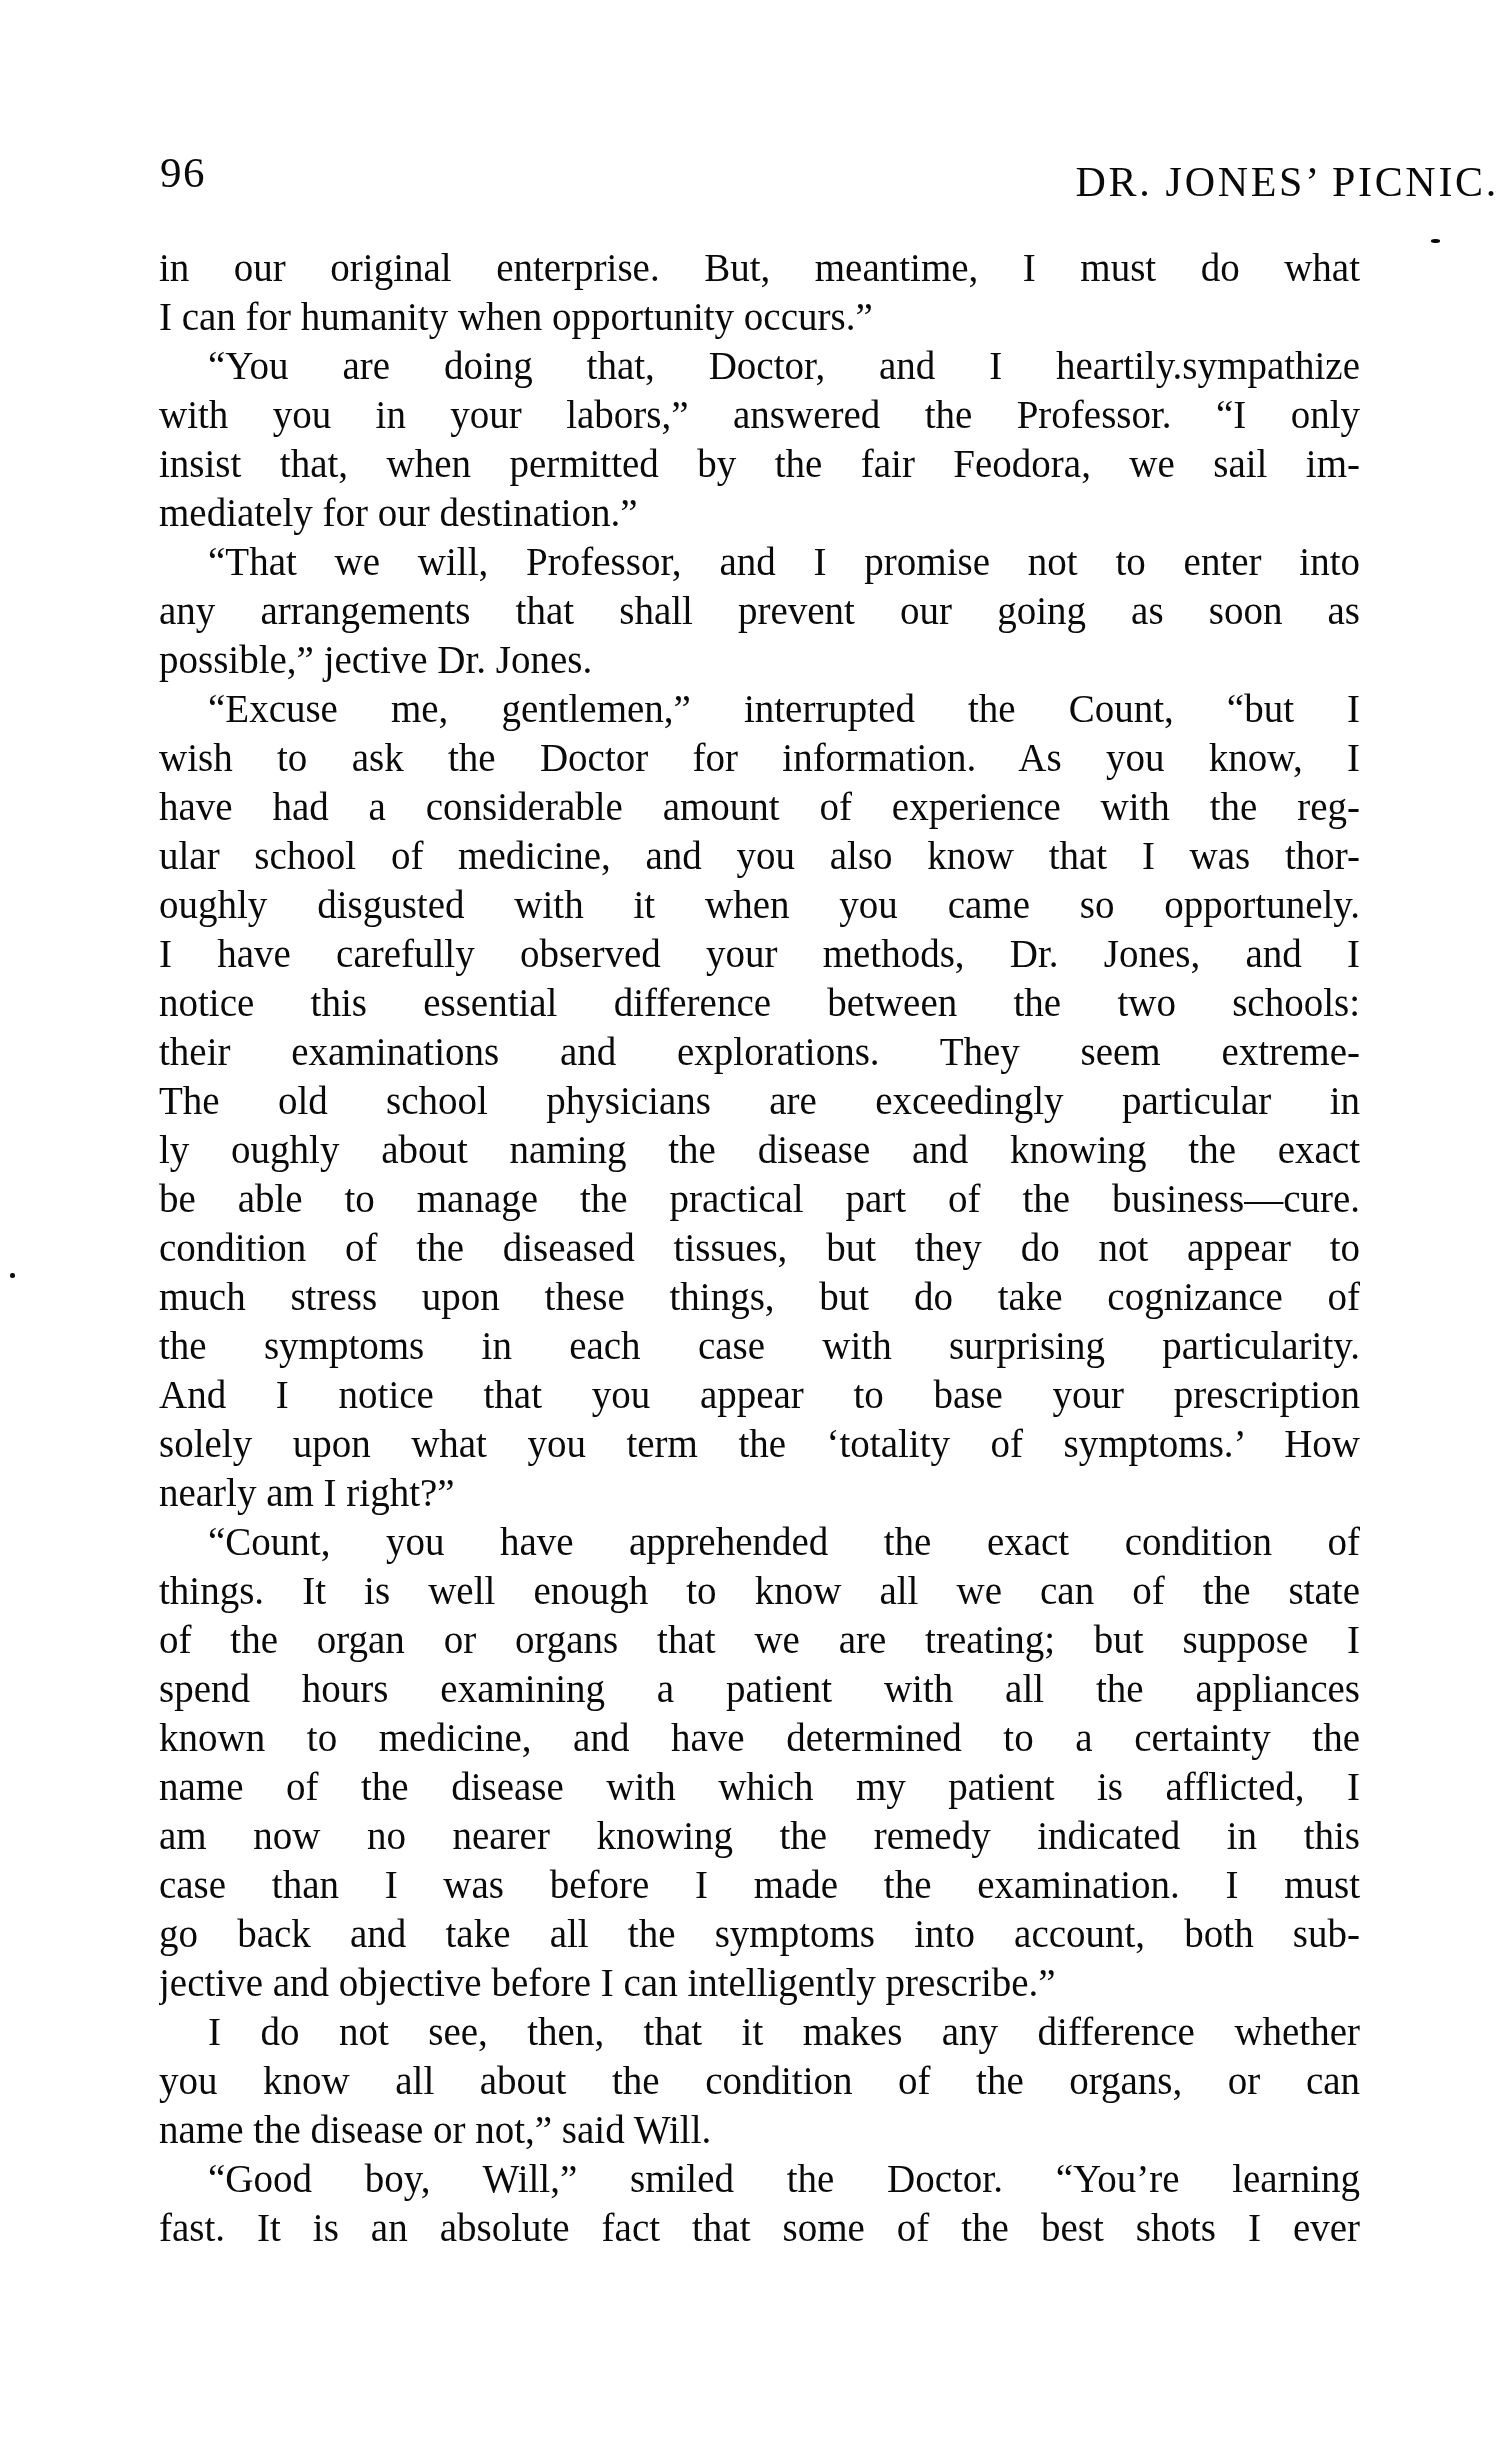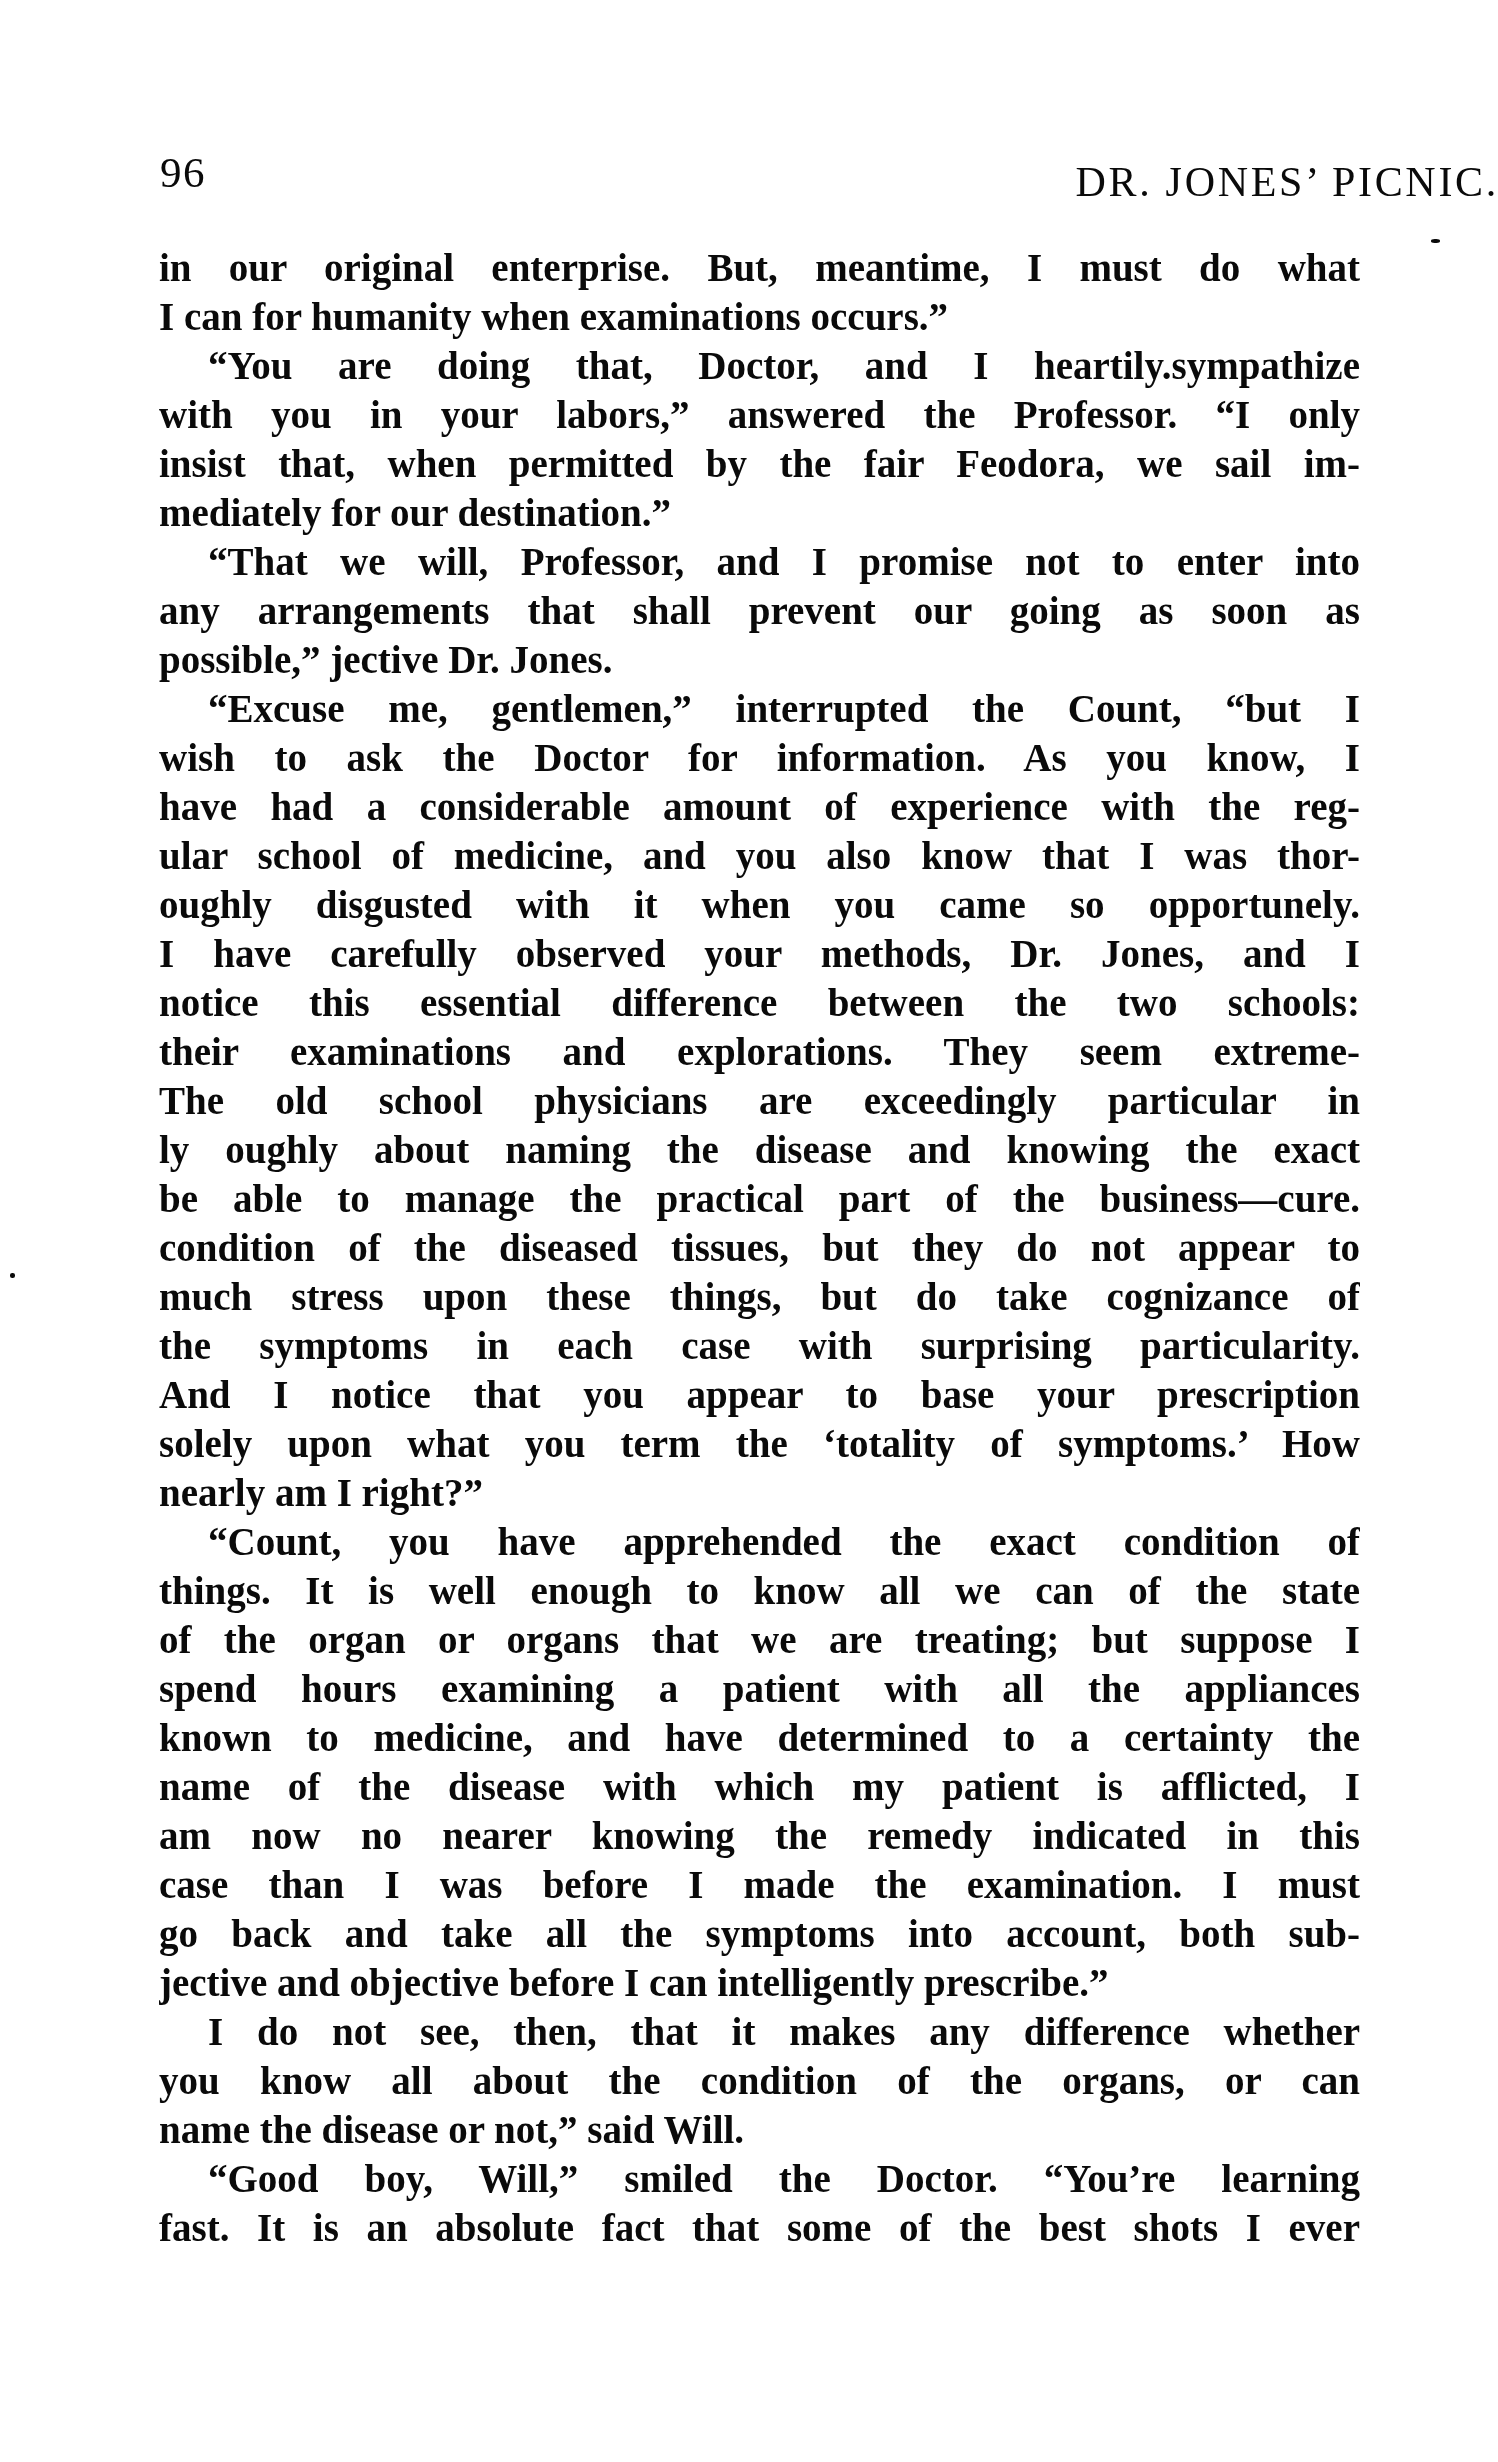--- a/index.html
+++ b/index.html
@@ -34,21 +34,20 @@
     letter-spacing: 2.7px;
     white-space: nowrap;
   }
   .text-block {
     position: absolute;
     top: 243px;
     left: 159px;
     width: 1201px;
     font-size: 39px;
     line-height: 49px;
-    font-weight: bold;
   }
   .paragraph { margin: 0; }
   .line {
     text-align: justify;
     text-align-last: justify;
     height: 49px;
     overflow: hidden;
   }
   .line.para-end { text-align-last: left; }
   .paragraph.indent .line:first-child { text-indent: 49px; }
@@ -63,21 +62,21 @@
 
 <div class="page">
   <header class="page-header">
     <span class="page-number">96</span>
     <span class="page-title">DR. JONES’ PICNIC.</span>
   </header>
 
   <main class="text-block">
       <div class="paragraph">
         <div class="line">in our original enterprise. But, meantime, I must do what</div>
-        <div class="line para-end">I can for humanity when examinations occurs.”</div>
+        <div class="line para-end">I can for humanity when opportunity occurs.”</div>
       </div>
       <div class="paragraph indent">
         <div class="line">“You are doing that, Doctor, and I heartily.sympathize</div>
         <div class="line">with you in your labors,” answered the Professor. “I only</div>
         <div class="line">insist that, when permitted by the fair Feodora, we sail im-</div>
         <div class="line para-end">mediately for our destination.”</div>
       </div>
       <div class="paragraph indent">
         <div class="line">“That we will, Professor, and I promise not to enter into</div>
         <div class="line">any arrangements that shall prevent our going as soon as</div>

